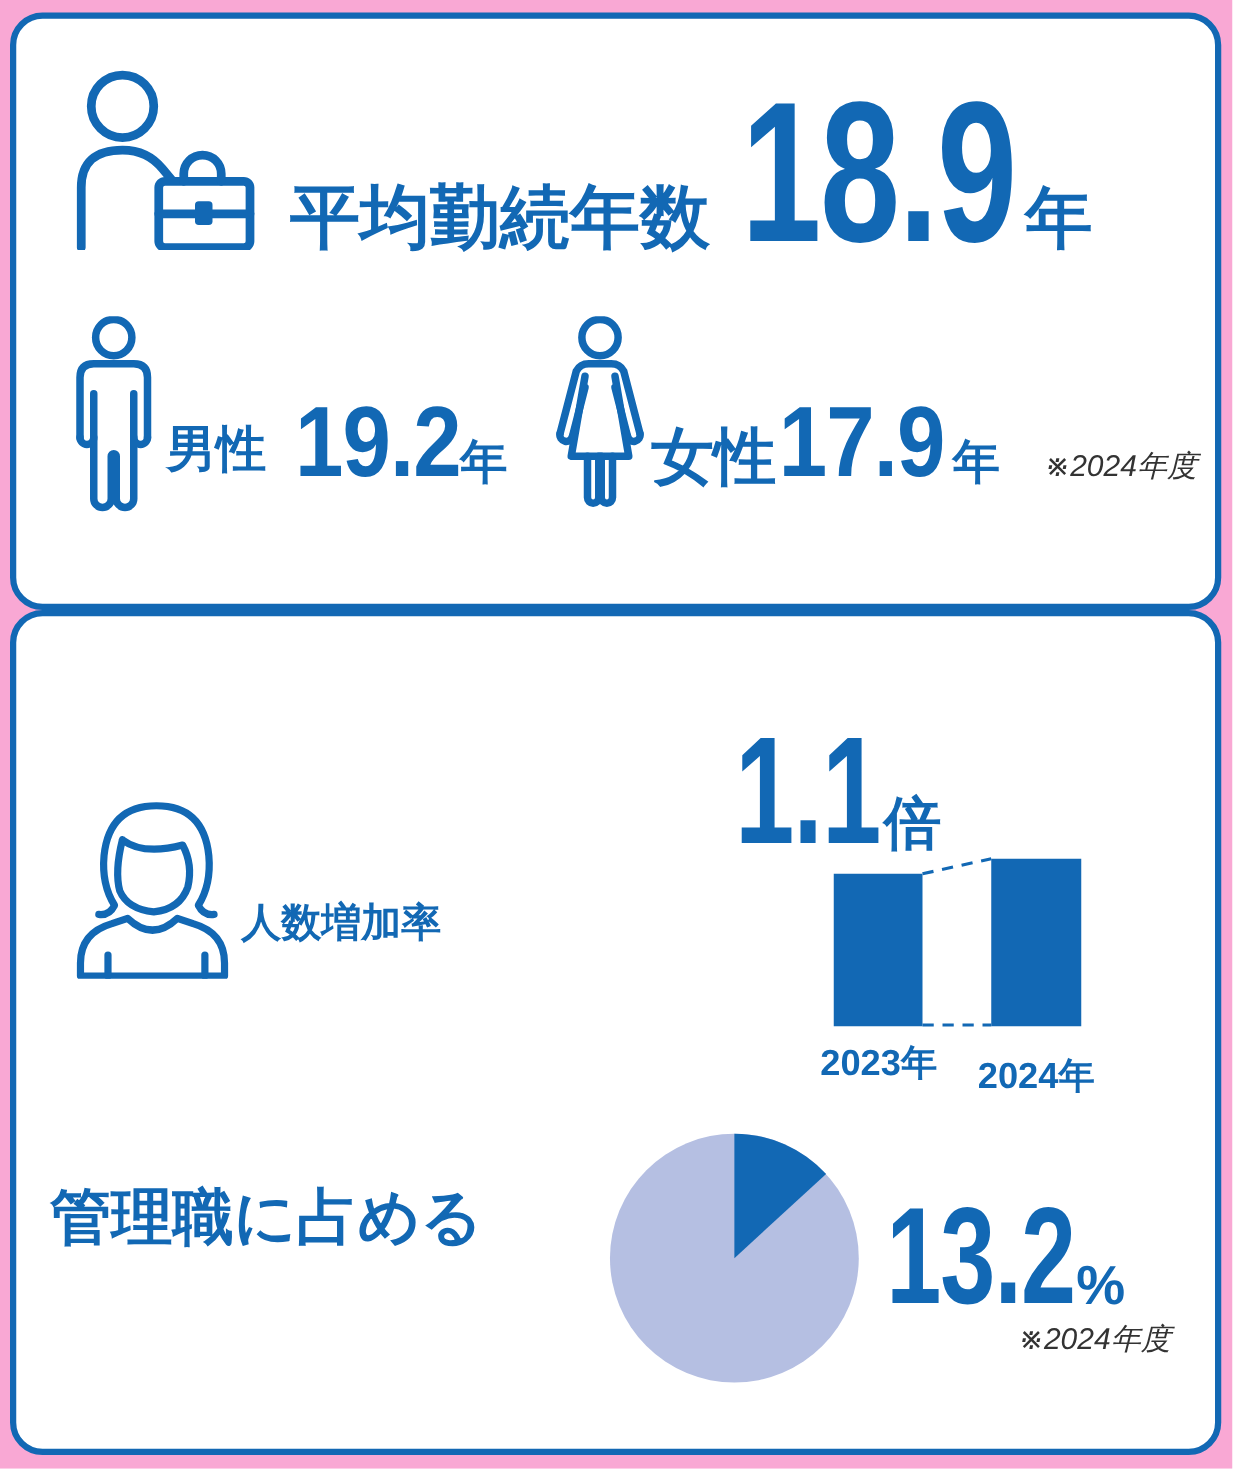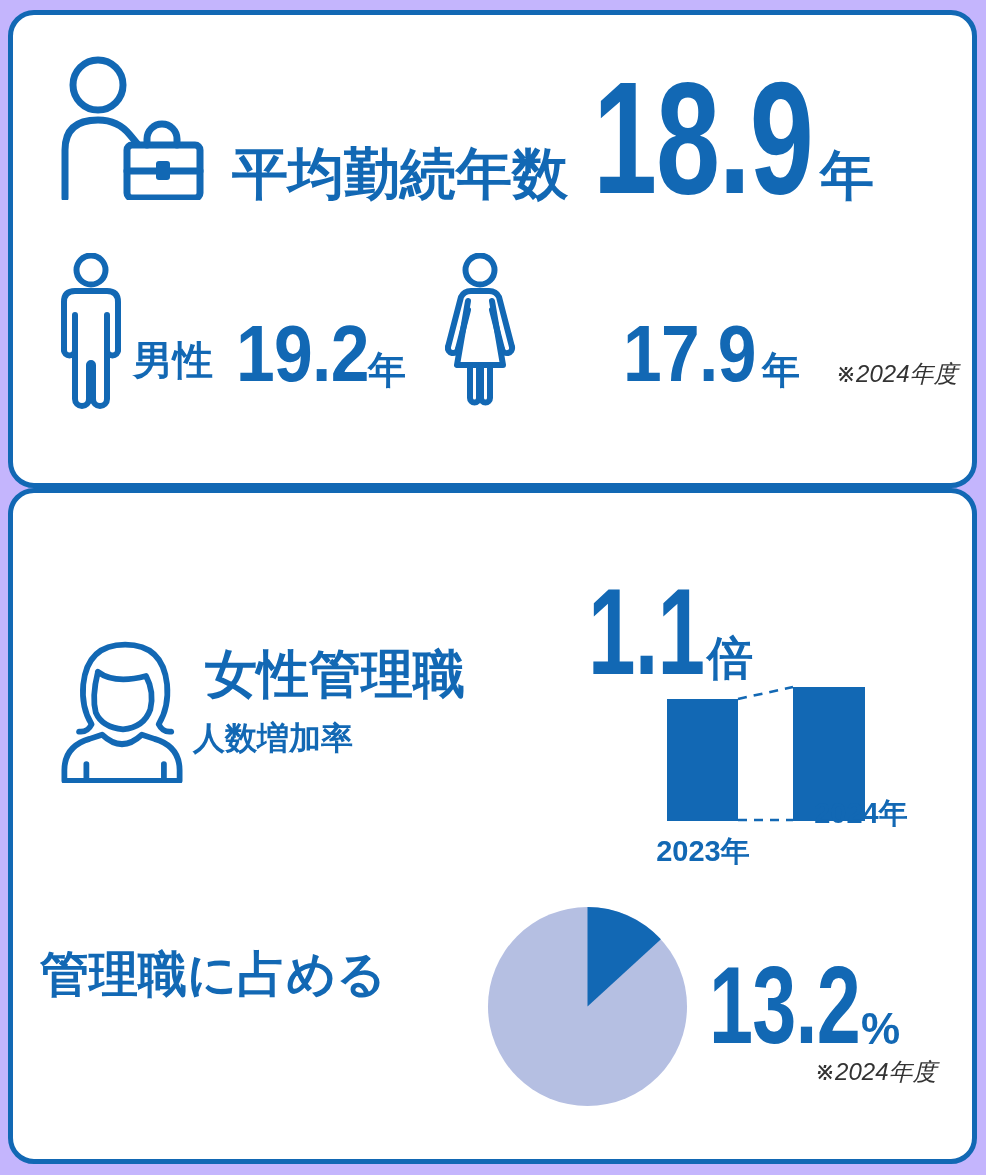--- a/index.html
+++ b/index.html
@@ -1,17 +1,17 @@
 <!DOCTYPE html>
 <html style="--primary: #1268b4; --pie-light: #b5bfe2;"><head>
 <meta charset="utf-8">
 <style>
   :root{ --primary:#1268b4; --pie-light:#b5bfe2; --note:#333333; }
   html,body{margin:0;padding:0;background:#ffffff;}
-  .canvas{position:relative;width:986px;height:1175px;background:#c4b5fd;overflow:hidden;
+  .canvas{position:relative;width:986px;height:1175px;background:#f9a8d4;overflow:hidden;
           font-family:"Liberation Sans","DejaVu Sans",sans-serif;}
   .panel{position:absolute;left:8px;width:969px;box-sizing:border-box;background:#fff;
          border:5px solid var(--primary);border-radius:26px;}
   .abs{position:absolute;}
   .blue{color:var(--primary);}
   .kanji{font-weight:bold;line-height:1;white-space:nowrap;}
   .num{display:inline-block;font-weight:bold;line-height:1;transform-origin:left top;
        letter-spacing:-0.01em;white-space:nowrap;}
   .unit{font-weight:bold;line-height:1;white-space:nowrap;}
   .note{color:var(--note);font-size:24px;line-height:1;white-space:nowrap;font-style:italic;}
@@ -53,49 +53,49 @@
     <circle cx="42" cy="17" r="14.5"></circle>
     <path d="M10,94 L23,44 Q26,38 33,38 H51 Q58,38 61,44 L74,94"></path>
     <path d="M10,94 a5,5 0 0 0 10,2"></path>
     <path d="M74,94 a5,5 0 0 1 -10,2"></path>
     <path d="M20,96 L30,57"></path>
     <path d="M64,96 L54,57"></path>
     <path d="M30,48 L19,112 H65 L54,48"></path>
     <path d="M32,112 V145 a4.5,4.5 0 0 0 9,0 V112"></path>
     <path d="M52,112 V145 a4.5,4.5 0 0 1 -9,0 V112"></path>
   </svg>
+  <div class="abs kanji blue" style="left:521px;top:340px;font-size:50px;">女性</div>
   <div class="abs num blue" style="left:623px;top:314px;font-size:80px;transform:scaleX(0.87);">17.9</div>
   <div class="abs unit blue" style="left:762px;top:351px;font-size:38px;">年</div>
 
   <div class="abs note" style="left:836px;top:362px;">※2024年度</div>
 
   <div class="panel" style="top:488px;height:676px;"></div>
 
   <svg class="abs icon" style="left:56px;top:634px;" width="132" height="149" viewBox="0 0 126 142" stroke-width="5.5">
     <path d="M22,93 Q30,94 34,86 Q24,70 26,48 Q30,10 66,10 Q102,10 106,48 Q108,70 98,86 Q102,94 110,93"></path>
     <path d="M40,36 Q34,60 38,75 Q44,89 64,91 Q84,89 90,72 Q94,55 86,40 Q56,48 40,36"></path>
     <path d="M8,140 V130 Q8,107 32,100 L44,96 Q63,114 82,96 L94,100 Q118,107 118,130 V140 H8"></path>
     <path d="M29,124 V140"></path>
     <path d="M103,124 V140"></path>
   </svg>
 
-  <div class="abs kanji blue" style="left:205px;top:648px;font-size:52px;">女性管理職</div>
   <div class="abs kanji blue" style="left:193px;top:722px;font-size:32px;">人数増加率</div>
 
   <div class="abs num blue" style="left:588px;top:571px;font-size:122px;transform:scaleX(0.70);">1.1</div>
   <div class="abs unit blue" style="left:707px;top:635px;font-size:46px;">倍</div>
 
   <svg class="abs" style="left:650px;top:680px;" width="225" height="150" viewBox="0 0 225 150">
     <rect id="bar-0" fill="#1268b4" x="17" width="71" y="19" height="122"></rect>
     <rect id="bar-1" fill="#1268b4" x="143" width="72" y="7" height="134"></rect>
     <line id="bar-diag" stroke="#1268b4" stroke-width="2.5" stroke-dasharray="9 7" x1="88" y1="19" x2="143" y2="7"></line>
     <line id="bar-base" stroke="#1268b4" stroke-width="2.5" stroke-dasharray="9 7" x1="88" y1="140" x2="143" y2="140"></line>
   </svg>
   <div class="abs bar-label blue" style="left:652px;top:837px;">2023年</div>
-  <div class="abs bar-label blue" style="left:778px;top:799px;margin-left:32px;">2024年</div>
+  <div class="abs bar-label blue" style="left:778px;top:847px;">2024年</div>
 
   <div class="abs kanji blue" style="left:40px;top:950px;font-size:49px;">管理職に占める</div>
 
   <svg class="abs" style="left:483px;top:902px;" width="209" height="209" viewBox="0 0 210 210">
     <circle id="pie-bg" cx="105" cy="105" r="100" fill="#b5bfe2"></circle>
     <path id="pie-slice" fill="#1268b4" d="M105,105 L105,5 A100,100 0 0 1 178.75,37.47 Z"></path>
   </svg>
 
   <div class="abs num blue" style="left:709px;top:950px;font-size:110px;transform:scaleX(0.72);">13.2</div>
   <div class="abs unit blue" style="left:861px;top:1007px;font-size:44px;">%</div>

